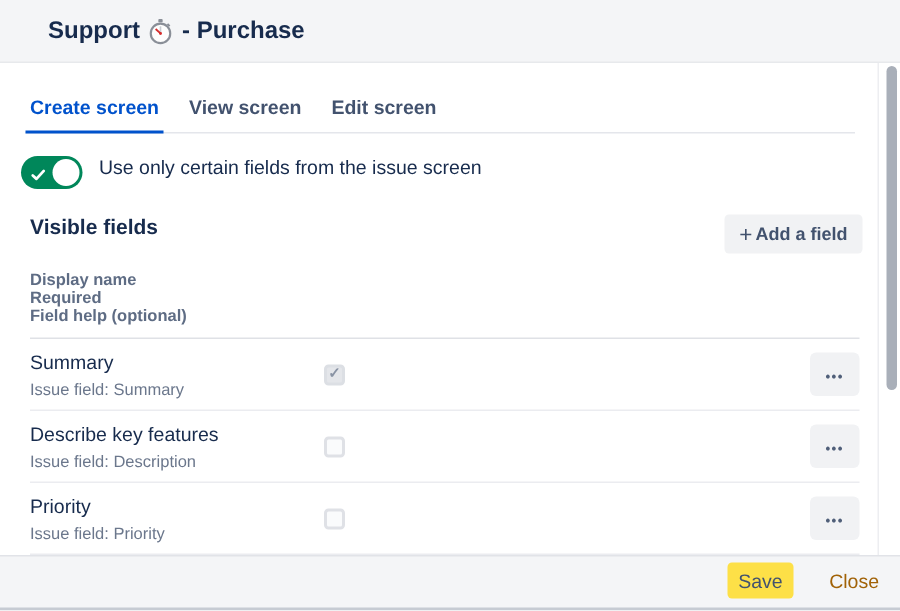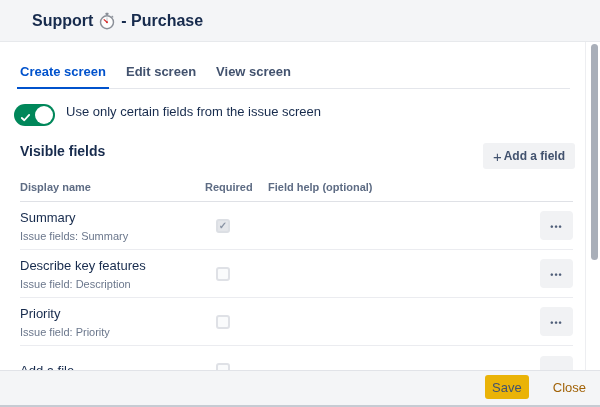--- a/index.html
+++ b/index.html
@@ -33,21 +33,21 @@
 
   
   .fields-head { display:flex; align-items:flex-start; justify-content:space-between; margin:17px 10px 0 20px; height:26px; }
   .fields-heading { font-size:14px; font-weight:700; color:#172B4D; }
   .add-btn { display:flex; align-items:center; height:26px; padding:0 10px; border:none; border-radius:3px;
     background:#F1F2F4; color:#42526E; font-size:12px; font-weight:600; font-family:inherit; cursor:pointer; }
   .plus-icon { font-size:15px; font-weight:400; margin-right:2px; line-height:1; }
 
   
   .thead { display:flex; margin:12px 12px 0 20px; padding-bottom:8px; border-bottom:1px solid #DFE1E6;
-    font-size:11px; font-weight:600; color:#5E6C84; }
+    font-size:11px; font-weight:600; color:#5E6C84;flex-direction:column; }
   .col-name { width:185px; flex:none; }
   .col-req { width:63px; flex:none; }
   .col-help { flex:1; }
   .col-actions { width:45px; flex:none; display:flex; justify-content:flex-end; }
 
   .frow { display:flex; align-items:center; height:48px; margin:0 12px 0 20px; border-bottom:1px solid #EBECF0; }
   .frow:last-child { border-bottom:none; }
   .fname { font-size:13px; color:#172B4D; }
   .fsub { font-size:11px; color:#6B778C; margin-top:5px; }
   .fsub:empty { display:none; }
@@ -62,21 +62,21 @@
   .more-dots::before { content:"•••"; font-size:9px; letter-spacing:1px; font-weight:700; color:#505F79; line-height:1; }
 
   
   .scroll-gutter { position:absolute; top:42px; right:0; bottom:37px; width:15px; background:#fff; border-left:1px solid #EDEEF1; }
   .scroll-thumb { position:absolute; top:2px; left:5px; width:7px; height:216px; border-radius:4px; background:#A9AFB9; }
 
   
   .dlg-footer { position:absolute; left:0; right:0; bottom:0; height:37px; background:#F4F5F7;
     border-top:1px solid #E1E3E8; border-bottom:2px solid #C6CBD3;
     display:flex; align-items:center; justify-content:flex-end; padding:0 14px 2px 0; }
-  .save-btn { height:24px; padding:0 7px; border:none; border-radius:3px; background:#eab308;
+  .save-btn { height:24px; padding:0 7px; border:none; border-radius:3px; background:#fde047;
     color:#42526E; font-size:13px; font-weight:500; font-family:inherit; cursor:pointer; }
   .close-link { margin-left:24px; font-size:13px; font-weight:500; color:#a16207; text-decoration:none; cursor:pointer; }
 </style>
 </head>
 <body>
 
 <div class="modal">
 
   <div class="dlg-header">
     <div class="dlg-title">
@@ -92,22 +92,22 @@
         </svg>
       </span>
       <span>- Purchase</span>
     </div>
   </div>
 
   <div class="dlg-body">
 
     <div class="tabs">
       <div class="tab active">Create screen</div>
+      <div class="tab">View screen</div>
       <div class="tab">Edit screen</div>
-      <div class="tab">View screen</div>
     </div>
 
     <div class="toggle-row">
       <div class="switch">
         <span class="tick">
           <svg width="11" height="11" viewBox="0 0 12 12">
               <polyline points="2,6.5 4.7,9 10,3.2" fill="none" stroke="#fff" stroke-width="2" stroke-linecap="round" stroke-linejoin="round"></polyline>
             </svg>
         </span>
         <span class="knob"></span>
@@ -126,21 +126,21 @@
     <div class="thead">
       <div class="col-name">Display name</div>
       <div class="col-req">Required</div>
       <div class="col-help">Field help (optional)</div>
       <div class="col-actions"></div>
     </div>
 
     <div class="frow">
       <div class="col-name">
         <div class="fname">Summary</div>
-        <div class="fsub">Issue fields: Summary</div>
+        <div class="fsub">Issue field: Summary</div>
       </div>
       <div class="col-req">
         <div class="checkbox checked disabled"></div>
       </div>
       <div class="col-help"></div>
       <div class="col-actions">
         <button class="more-btn">
             <span class="more-dots"></span>
           </button>
       </div>

